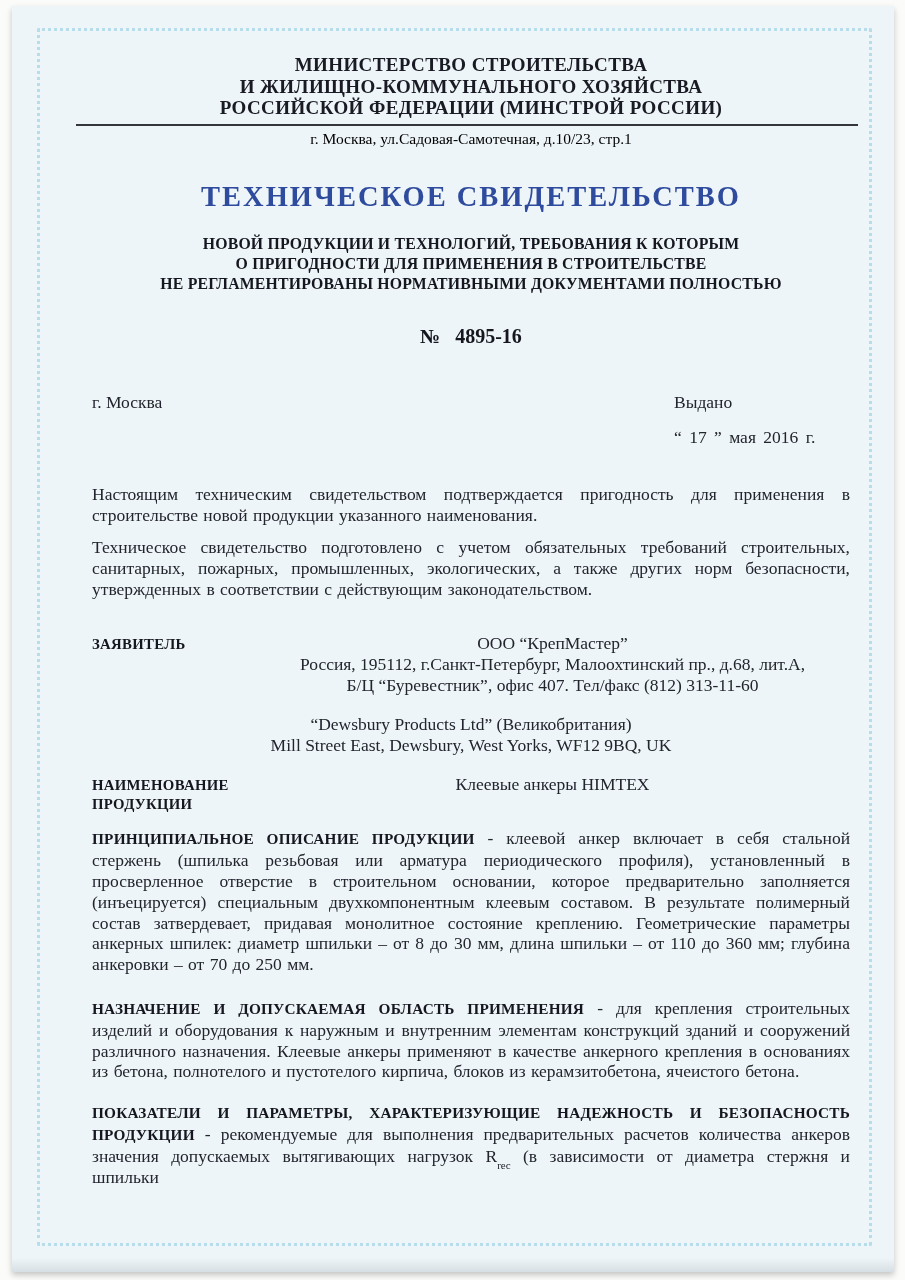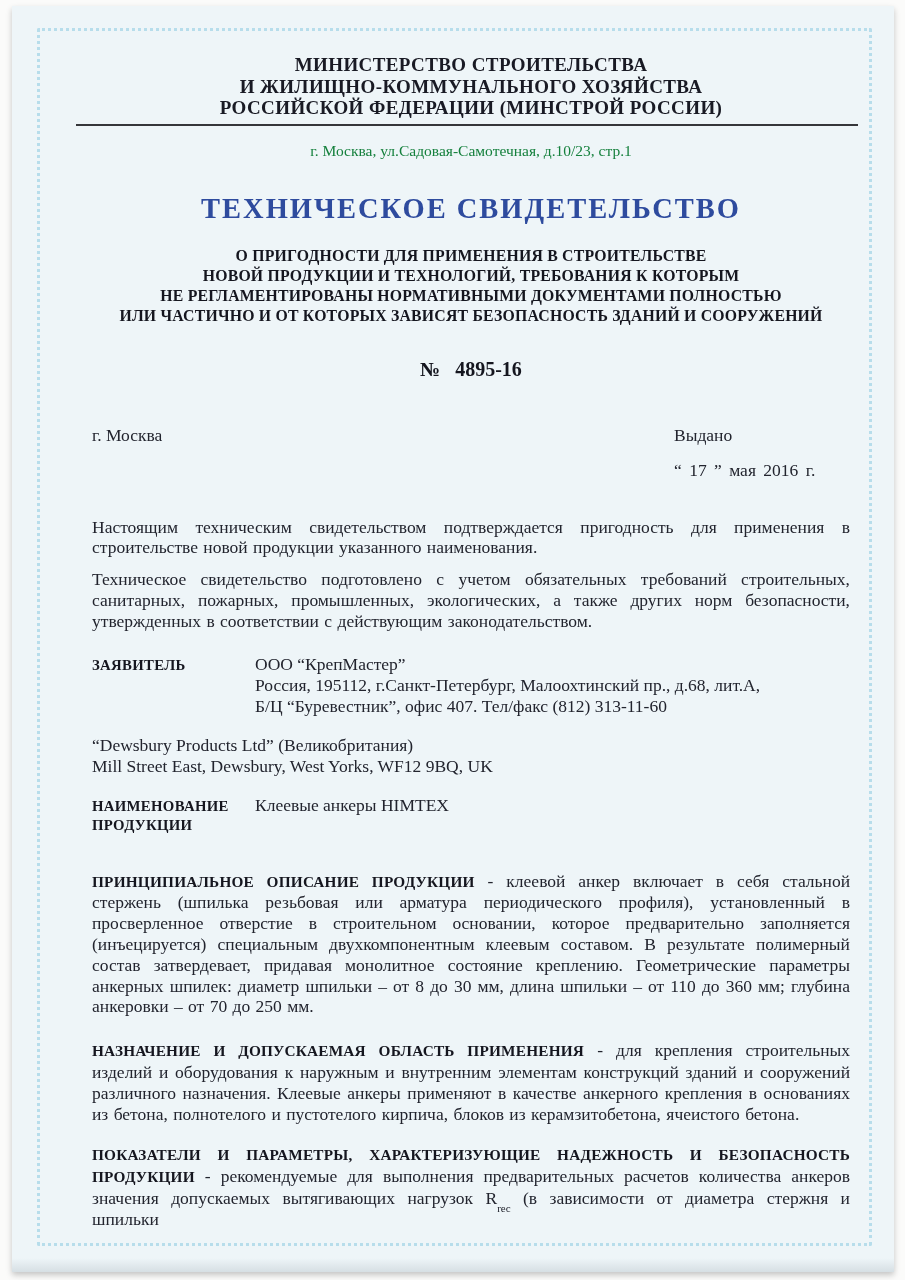--- a/index.html
+++ b/index.html
@@ -25,21 +25,21 @@
   }
   .content{
     position:absolute;left:80px;top:48px;width:758px;
     color:#22242e;font-size:17.5px;line-height:20.8px;
   }
   .ministry{
     text-align:center;font-weight:bold;font-size:19px;line-height:21.5px;
     letter-spacing:.4px;color:#191a24;
   }
   .rule{height:2px;background:#35363a;margin:5px -8px 0 -16px;}
-  .address{text-align:center;font-size:15.5px;line-height:19px;margin-top:15px;color:#15803d;}
+  .address{text-align:center;font-size:15.5px;line-height:19px;margin-top:3px;color:#000000;}
   .title{
     text-align:center;font-weight:bold;font-size:28.5px;line-height:33px;
     letter-spacing:2px;margin:32px 0 0;color:#2e4b9e;
   }
   .subtitle{
     text-align:center;font-weight:bold;font-size:15.8px;line-height:20.3px;
     margin-top:21px;letter-spacing:.2px;color:#15161f;
   }
   .number{
     text-align:center;font-weight:bold;font-size:20px;line-height:25px;
@@ -48,29 +48,29 @@
   .issue-row{display:flex;justify-content:space-between;margin-top:42px;font-size:17.5px;}
   .issue-city{line-height:22px;}
   .issued{width:176px;flex:none;}
   .issued-label{line-height:22px;}
   .issued-date{margin-top:13px;line-height:22px;word-spacing:3px;}
   .intro{margin:0;text-align:justify;word-spacing:1px;}
   .intro.first{margin-top:36px;}
   .intro.second{margin-top:11px;}
   .parties{margin-top:0;}
   .party{display:flex;margin-top:18px;}
-  .party.first{margin-top:22px;}
+  .party.first{margin-top:34px;}
   .party-label{
     width:163px;flex:none;font-weight:bold;font-size:14.8px;line-height:19px;
     letter-spacing:.3px;padding-top:2px;color:#15161f;
   }
-  .party-value{flex:1;line-height:21px;}
+  .party-value{flex:1;line-height:21px;text-align:center;}
   .party-line{display:block;}
   .section{margin:0;text-align:justify;word-spacing:1px;line-height:20.8px;}
-  .section.s1{margin-top:36px;}
+  .section.s1{margin-top:14px;}
   .section.s2{margin-top:23px;}
   .section.s3{margin-top:20px;}
   .section-head{font-weight:bold;font-size:15.3px;letter-spacing:.2px;color:#15161f;}
   sub.rsub{font-size:11px;line-height:0;position:relative;top:3px;}
 </style>
 </head>
 <body>
 
 <div class="canvas">
   <div class="page">
@@ -83,24 +83,23 @@
         <div>РОССИЙСКОЙ ФЕДЕРАЦИИ (МИНСТРОЙ РОССИИ)</div>
       </div>
 
       <div class="rule"></div>
 
       <div class="address">г. Москва, ул.Садовая-Самотечная, д.10/23, стр.1</div>
 
       <div class="title">ТЕХНИЧЕСКОЕ СВИДЕТЕЛЬСТВО</div>
 
       <div class="subtitle">
+        <div>НОВОЙ ПРОДУКЦИИ И ТЕХНОЛОГИЙ, ТРЕБОВАНИЯ К КОТОРЫМ</div>
         <div>О ПРИГОДНОСТИ ДЛЯ ПРИМЕНЕНИЯ В СТРОИТЕЛЬСТВЕ</div>
-        <div>НОВОЙ ПРОДУКЦИИ И ТЕХНОЛОГИЙ, ТРЕБОВАНИЯ К КОТОРЫМ</div>
         <div>НЕ РЕГЛАМЕНТИРОВАНЫ НОРМАТИВНЫМИ ДОКУМЕНТАМИ ПОЛНОСТЬЮ</div>
-        <div>ИЛИ ЧАСТИЧНО И ОТ КОТОРЫХ ЗАВИСЯТ БЕЗОПАСНОСТЬ ЗДАНИЙ И СООРУЖЕНИЙ</div>
       </div>
 
       <div class="number">№ 4895-16</div>
 
       <div class="issue-row">
         <div class="issue-city">г. Москва</div>
         <div class="issued">
           <div class="issued-label">Выдано</div>
           <div class="issued-date">“ 17 ” мая 2016 г.</div>
         </div>

